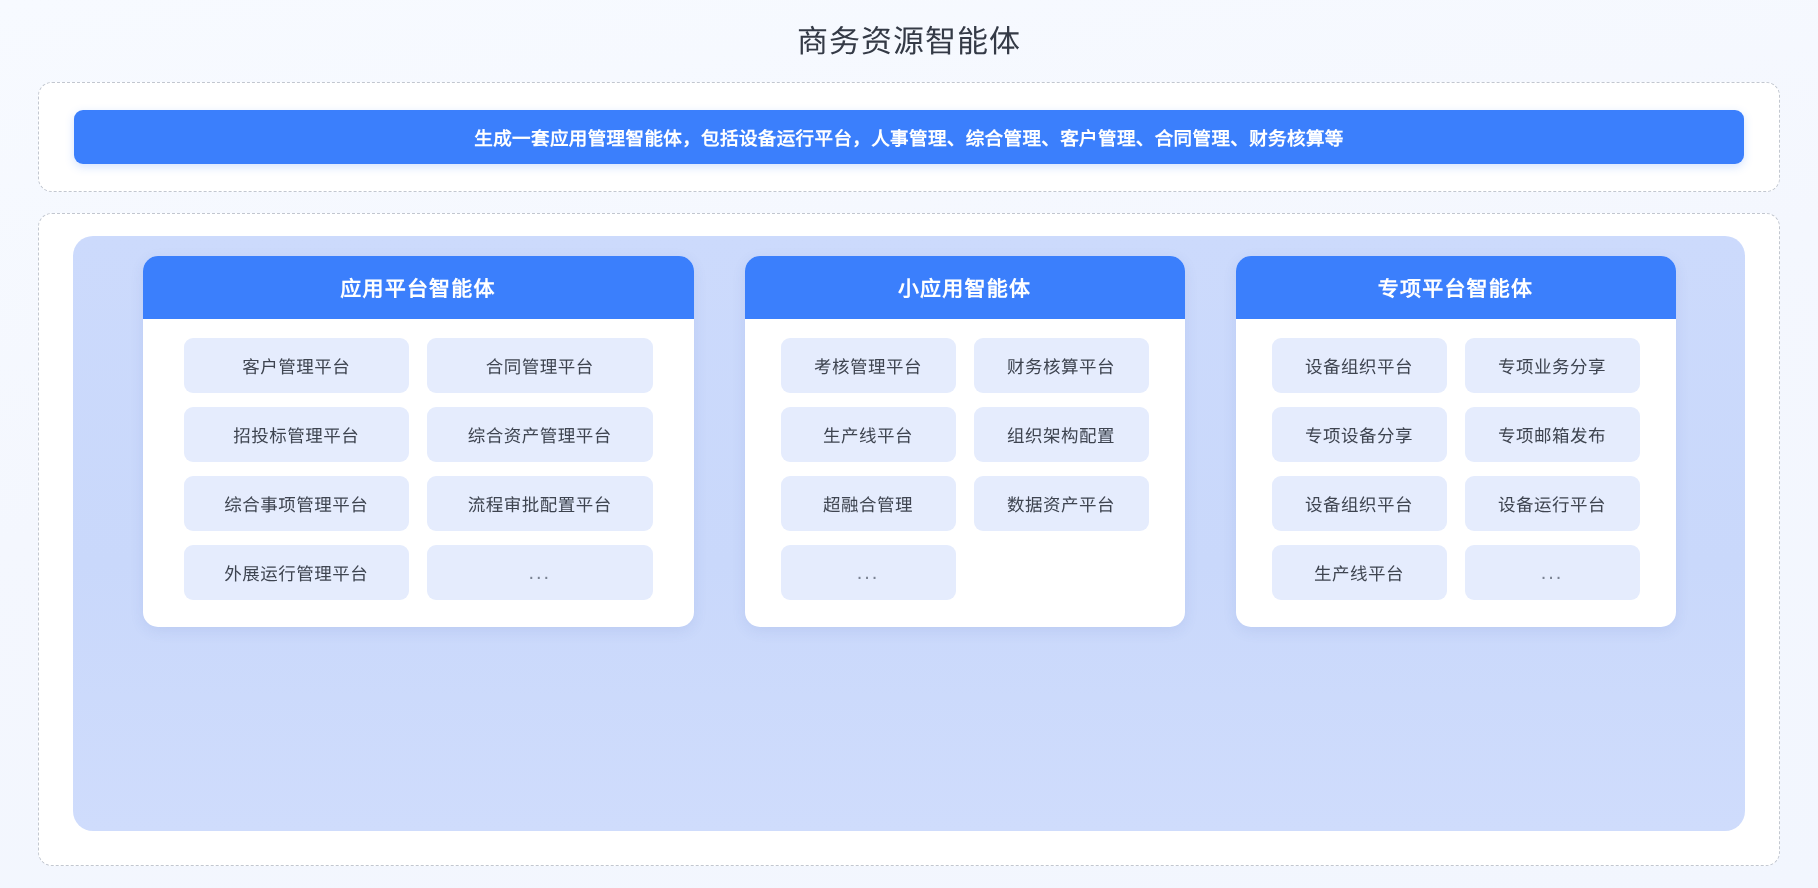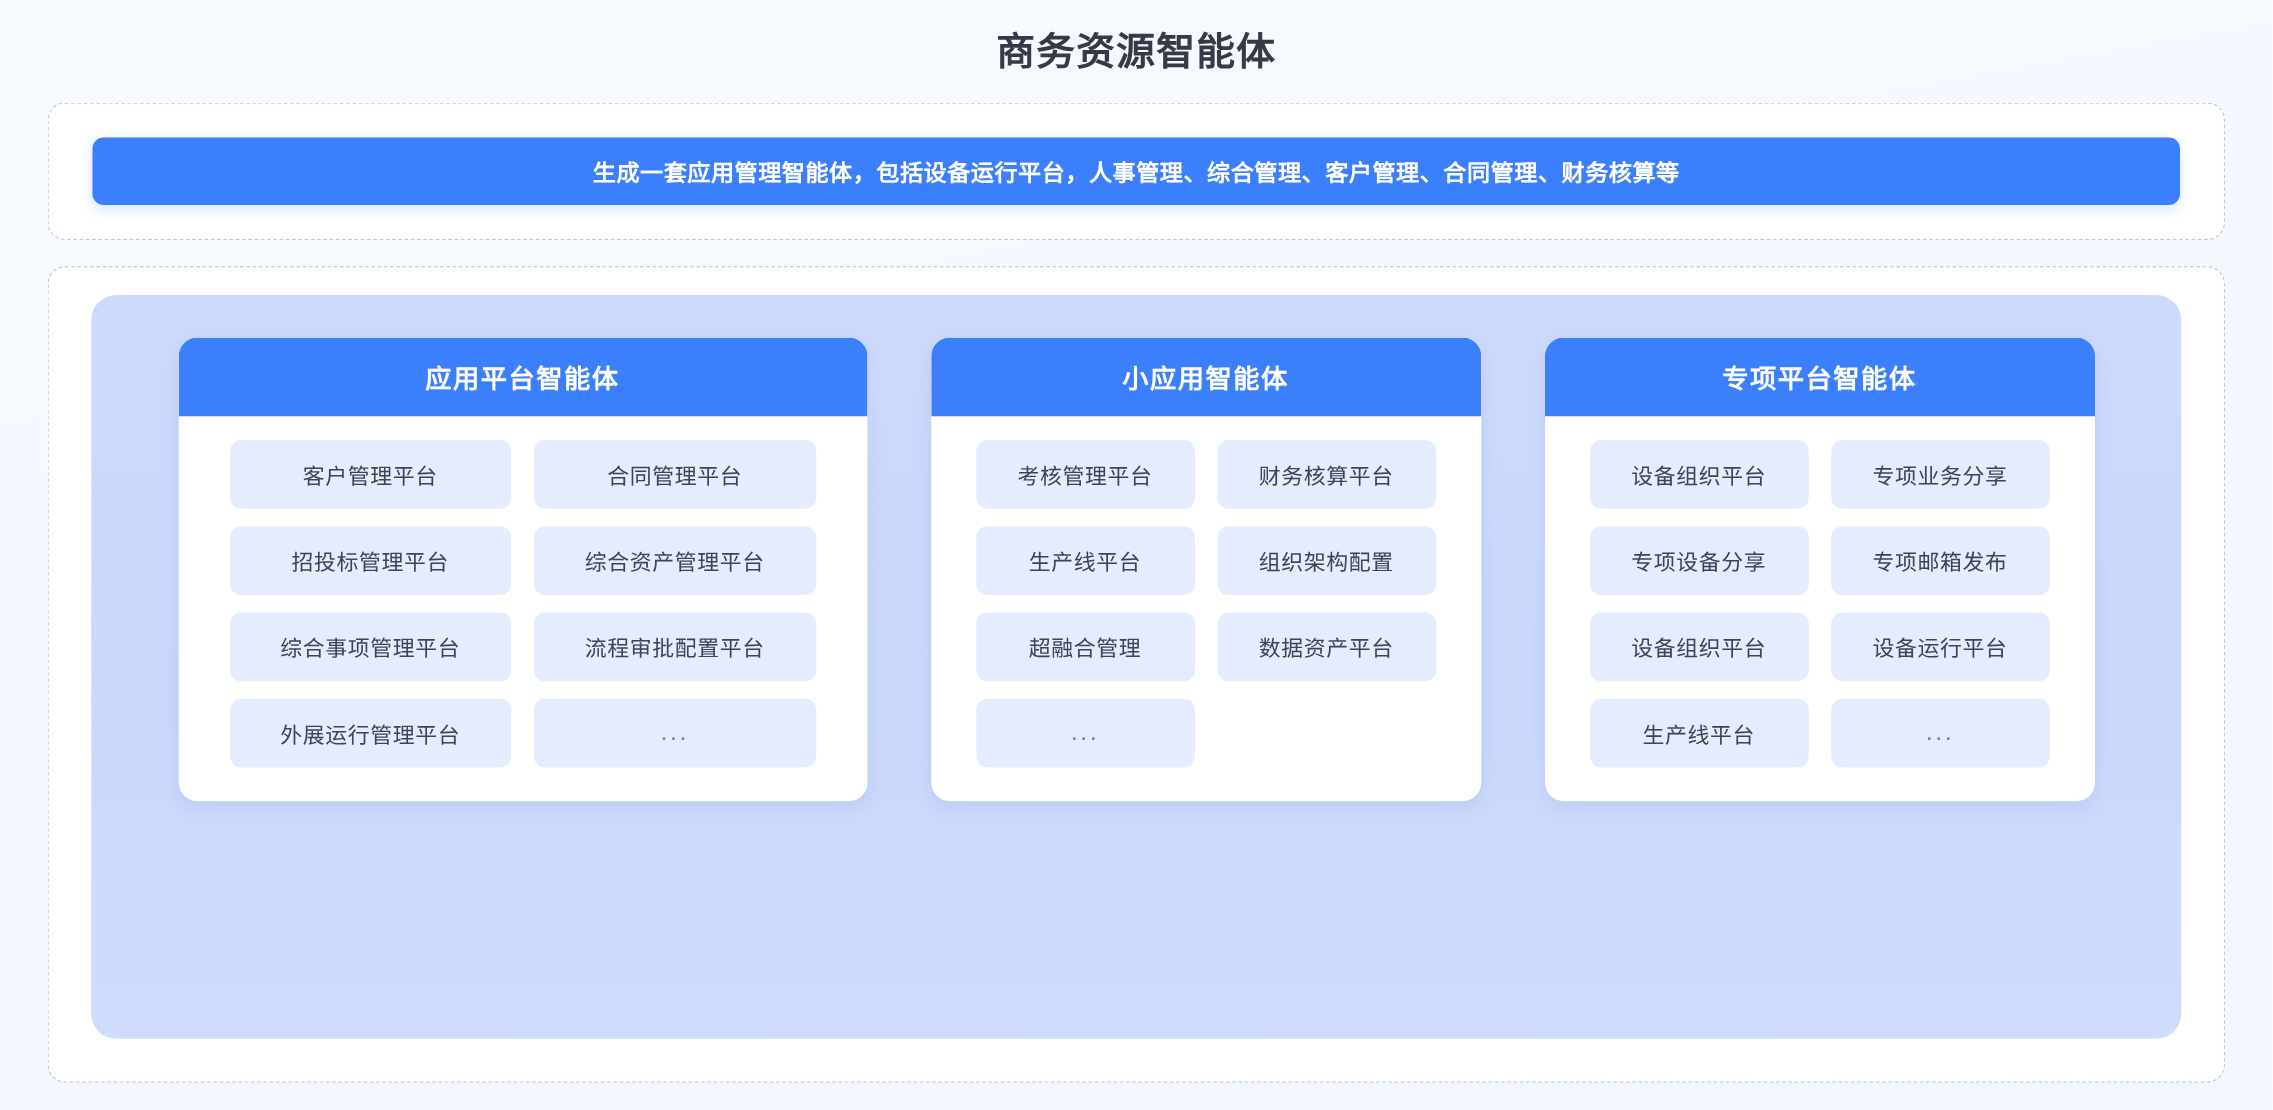--- a/index.html
+++ b/index.html
@@ -24,21 +24,21 @@
     position: relative;
     padding: 0 38px;
     display: flex;
     flex-direction: column;
   }
 
   
   .page-title {
     text-align: center;
     font-size: 31px;
-    font-weight: bold;
+    font-weight: normal;
     letter-spacing: 1px;
     color: #343a46;
     padding-top: 22px;
     padding-bottom: 20px;
     line-height: 1.3;
   }
 
   
   .dashed-shell {
     border: 1.6px dashed #c2c7d0;
@@ -74,21 +74,21 @@
     box-shadow: 0 3px 10px rgba(59,127,252,0.22);
     padding: 0 16px;
     text-align: center;
   }
 
   
   .panel {
     flex: 1;
     background: linear-gradient(180deg, #ccdafc 0%, #c9d8fb 55%, #cfdcfc 100%);
     border-radius: 20px;
-    padding: 34px 28px;
+    padding: 20px 28px;
     display: flex;
     align-items: flex-start;
     justify-content: center;
     gap: 51px;
   }
 
   
   .group-card {
     background: #ffffff;
     border-radius: 15px;

